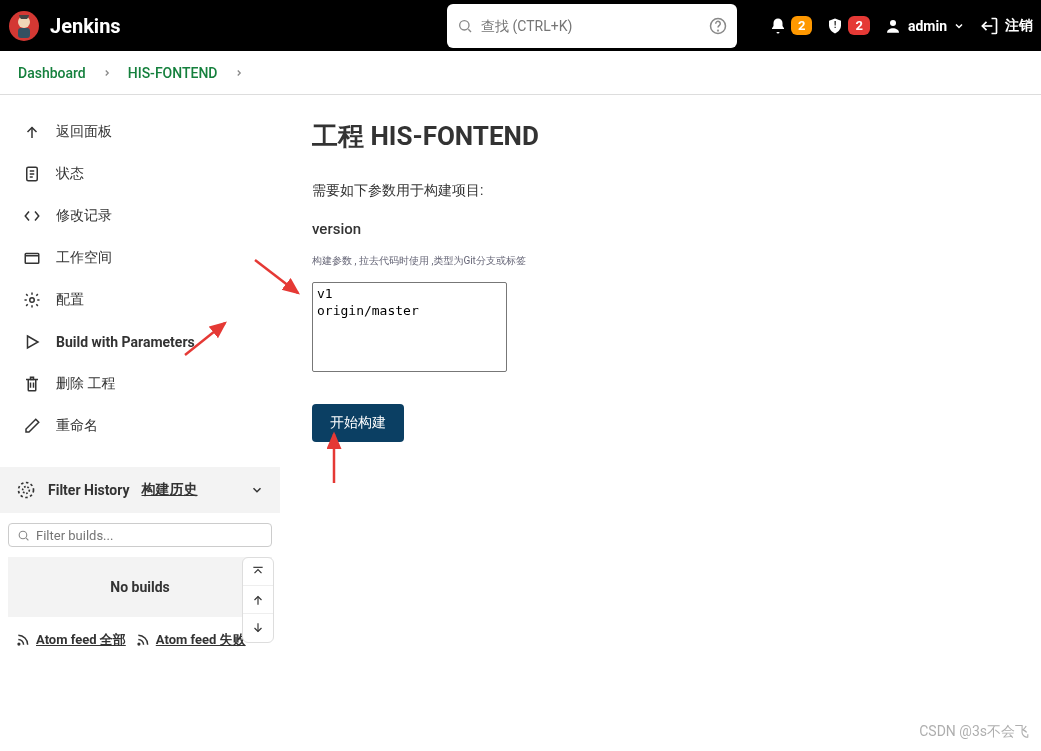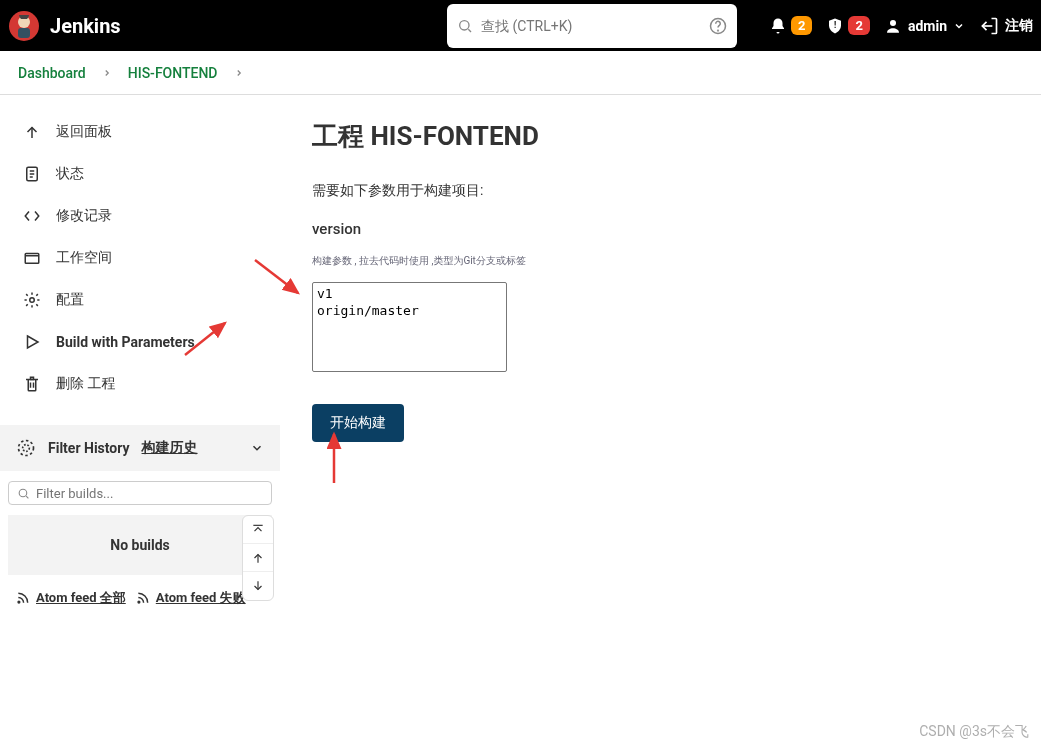--- a/index.html
+++ b/index.html
@@ -200,20 +200,28 @@
       <div class="sidebar-item">
         <span class="sb-icon">
             <svg width="18" height="18" viewBox="0 0 24 24" fill="none" stroke="#333" stroke-width="2">
               <polyline points="4 6 20 6"></polyline>
               <path d="M7 6v14a1 1 0 001 1h8a1 1 0 001-1V6M10 3h4v3h-4z"></path>
               <line x1="10" y1="10" x2="10" y2="17"></line>
               <line x1="14" y1="10" x2="14" y2="17"></line>
             </svg>
           </span>
         <span>删除 工程</span>
+      </div>
+      <div class="sidebar-item">
+        <span class="sb-icon">
+            <svg width="18" height="18" viewBox="0 0 24 24" fill="none" stroke="#333" stroke-width="2">
+              <path d="M17 3l4 4L8 20H4v-4L17 3z"></path>
+            </svg>
+          </span>
+        <span>重命名</span>
       </div>
     </div>
 
     <div class="history-header">
       <svg width="20" height="20" viewBox="0 0 24 24" fill="none" stroke="#333" stroke-width="2">
           <circle cx="12" cy="12" r="4" stroke-dasharray="2 2"></circle>
           <circle cx="12" cy="12" r="9" stroke-dasharray="3 3"></circle>
         </svg>
       <span>Filter History</span>
       <span class="underlined">构建历史</span>

